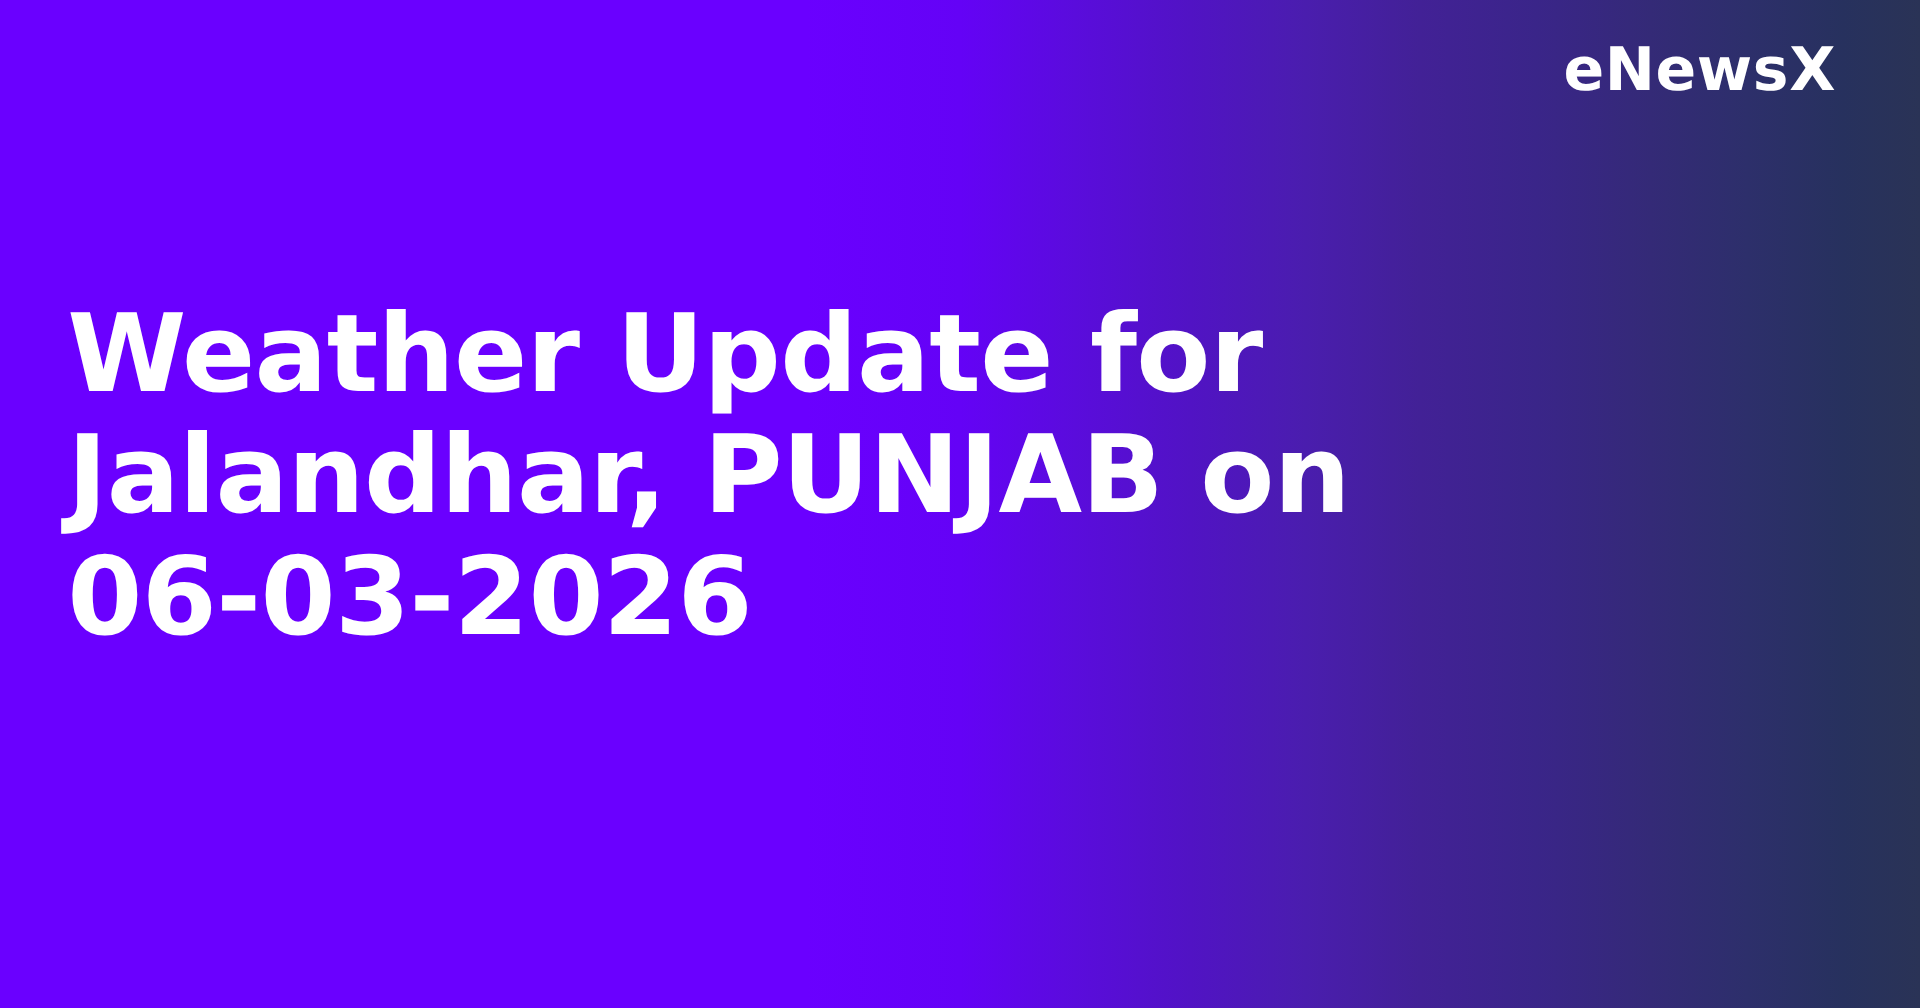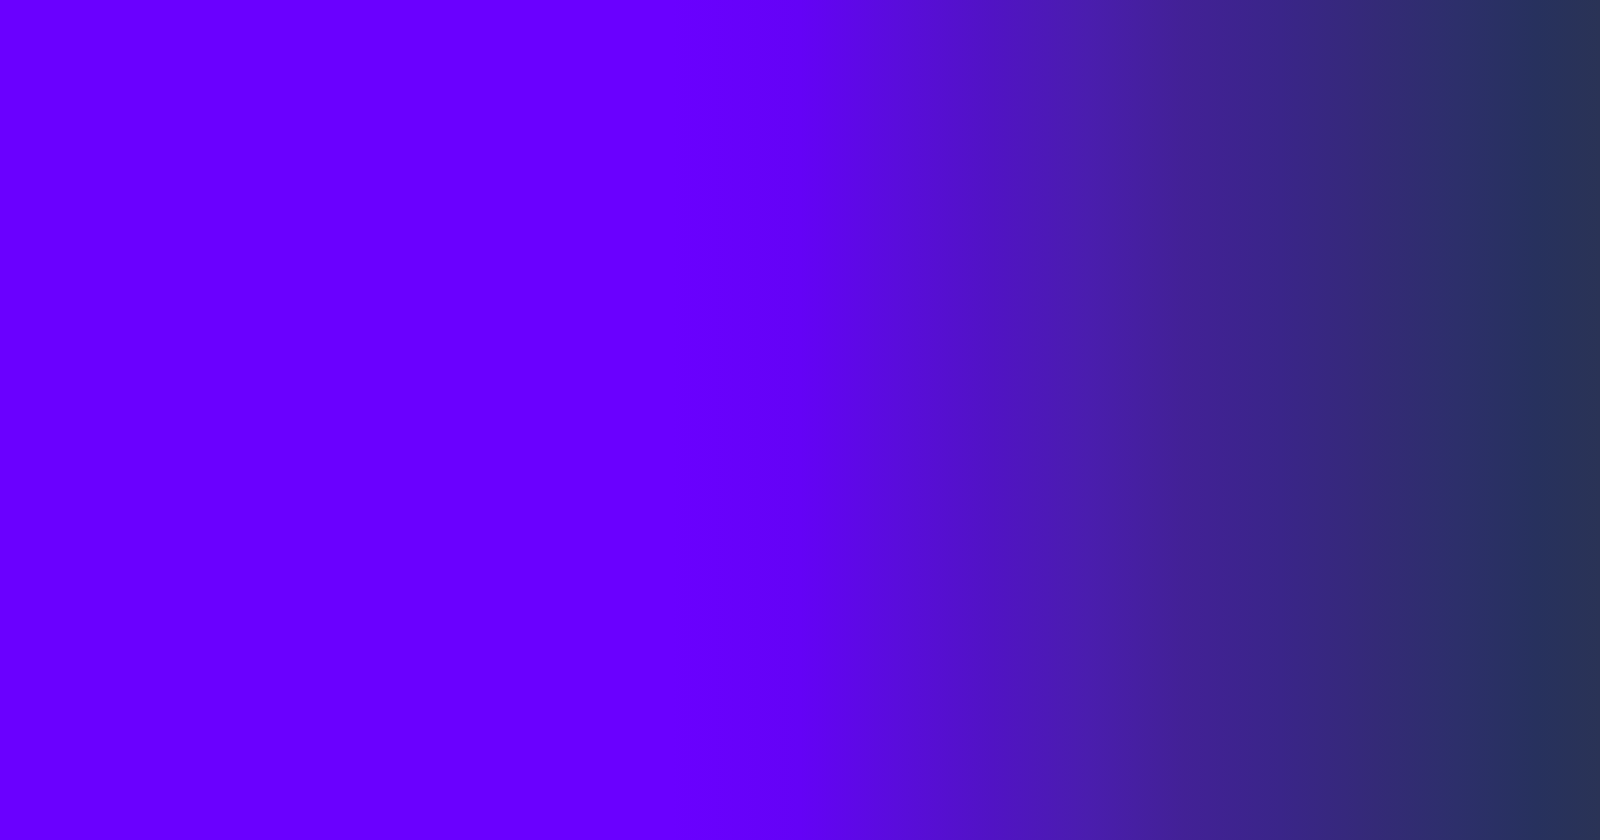--- a/index.html
+++ b/index.html
@@ -71,15 +71,21 @@
     letter-spacing: -0.5px;
     white-space: pre-wrap;
     word-break: normal;
   }
 </style>
 </head>
 <body>
 
 <div id="card">
 
+  <div id="brand">
+    <span id="brand-wordmark">eNewsX</span>
+  </div>
 
+  <div id="headline-block">
+    <h1 id="headline">Weather Update for Jalandhar, PUNJAB on 06-03-2026</h1>
+  </div>
 
 </div>
 
 </body></html>

